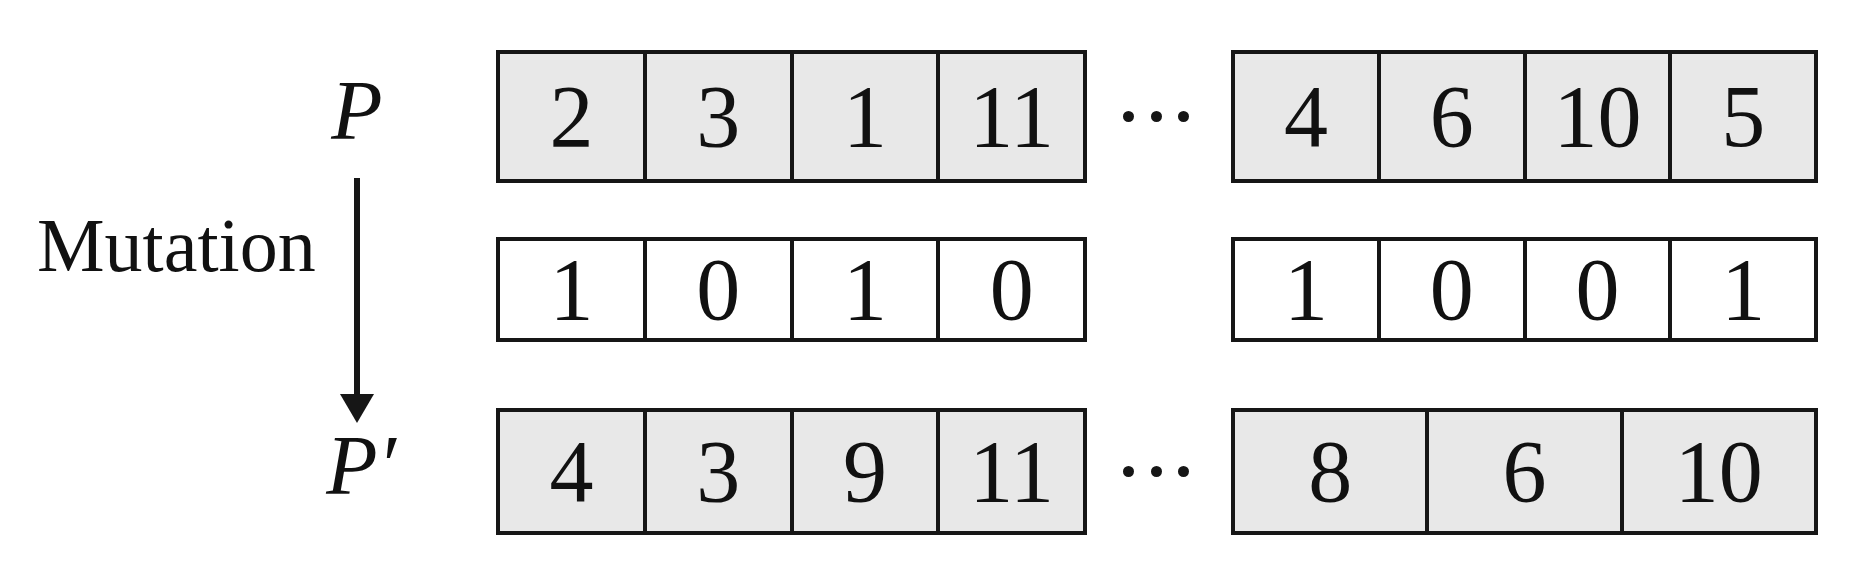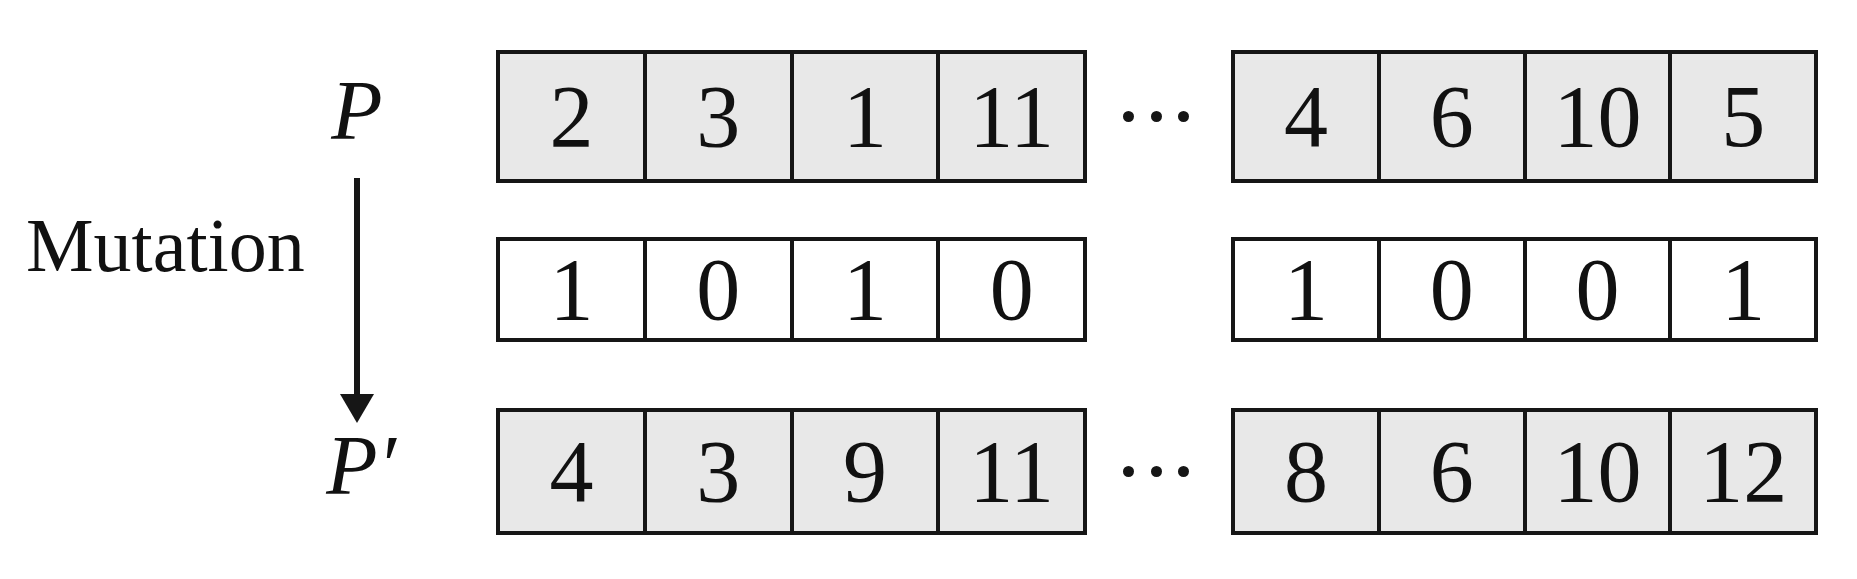--- a/index.html
+++ b/index.html
@@ -23,21 +23,21 @@
     text-align:center;
     font-size:84px;
     font-style:italic;
     line-height:1;
     white-space:nowrap;
   }
   .p-top{left:292px;top:69px;}
   .p-bottom{left:296px;top:424px;}
   .op-label{
     position:absolute;
-    left:26px;top:203px;
+    left:37px;top:203px;
     font-size:76px;
     line-height:1.107;
     white-space:nowrap;
   }
   .op-label span{display:block;}
   
   .arrow{position:absolute;left:0;top:0;}
   .arrow-line{
     position:absolute;
     left:354px;top:178px;
@@ -152,16 +152,15 @@
   </div>
   <div class="dots dots-r3">
       <i></i>
       <i></i>
       <i></i>
     </div>
   <div class="grp shaded r3 gr">
     <div class="cell">8</div>
     <div class="cell">6</div>
     <div class="cell">10</div>
-    <div class="cell">12</div>
   </div>
 
 </div>
 
 </body></html>

